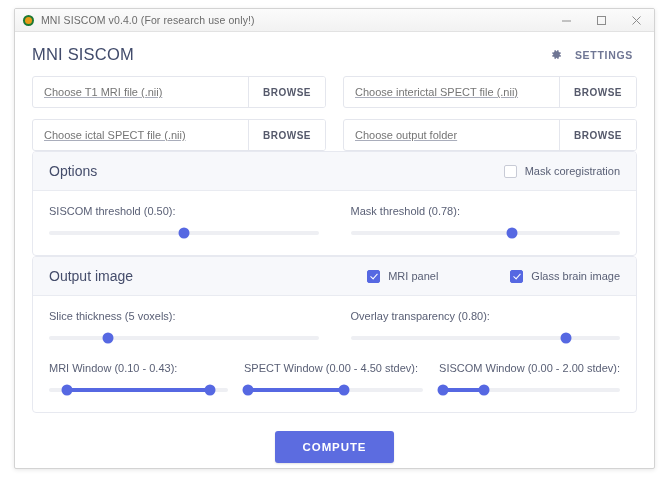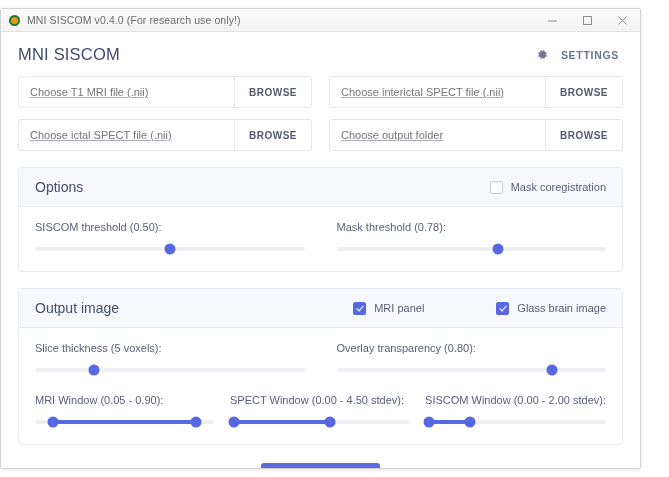--- a/index.html
+++ b/index.html
@@ -10,21 +10,21 @@
   body {
     width: 669px;
     height: 477px;
     font-family: "Liberation Sans", sans-serif;
     overflow: hidden;
   }
 
   
   .app-window {
     position: absolute;
-    left: 0;
+    left: 14px;
     top: 8px;
     width: 641px;
     height: 461px;
     background: #ffffff;
     border: 1px solid #d3d3d3;
     border-radius: 2px;
     box-sizing: border-box;
     box-shadow: 0 1px 4px rgba(0,0,0,0.10);
     overflow: hidden;
   }
@@ -143,21 +143,21 @@
     font-size: 10px;
     font-weight: bold;
     color: #55596b;
     letter-spacing: 0.5px;
     background: #ffffff;
     cursor: pointer;
   }
 
   
   .panel {
-    margin: 16px 17px 0 17px;
+    margin: 0 17px 0 17px;
     border: 1px solid #e7e9f0;
     border-radius: 4px;
     background: #ffffff;
     overflow: hidden;
   }
   .panel-head {
     background: #f7f8fb;
     border-bottom: 1px solid #e9ebf1;
     display: flex;
     align-items: center;
@@ -401,21 +401,21 @@
           <div class="track">
             <div class="handle" style="left:80%"></div>
           </div>
         </div>
 
       </div>
 
       <div class="slider-grid-3">
 
         <div>
-          <div class="slider-label">MRI Window (0.05 - 0.90):</div>
+          <div class="slider-label">MRI Window (0.10 - 0.43):</div>
           <div class="track">
             <div class="fill" style="left:10%;width:80%"></div>
             <div class="handle" style="left:10%"></div>
             <div class="handle" style="left:90%"></div>
           </div>
         </div>
 
         <div>
           <div class="slider-label">SPECT Window (0.00 - 4.50 stdev):</div>
           <div class="track">

